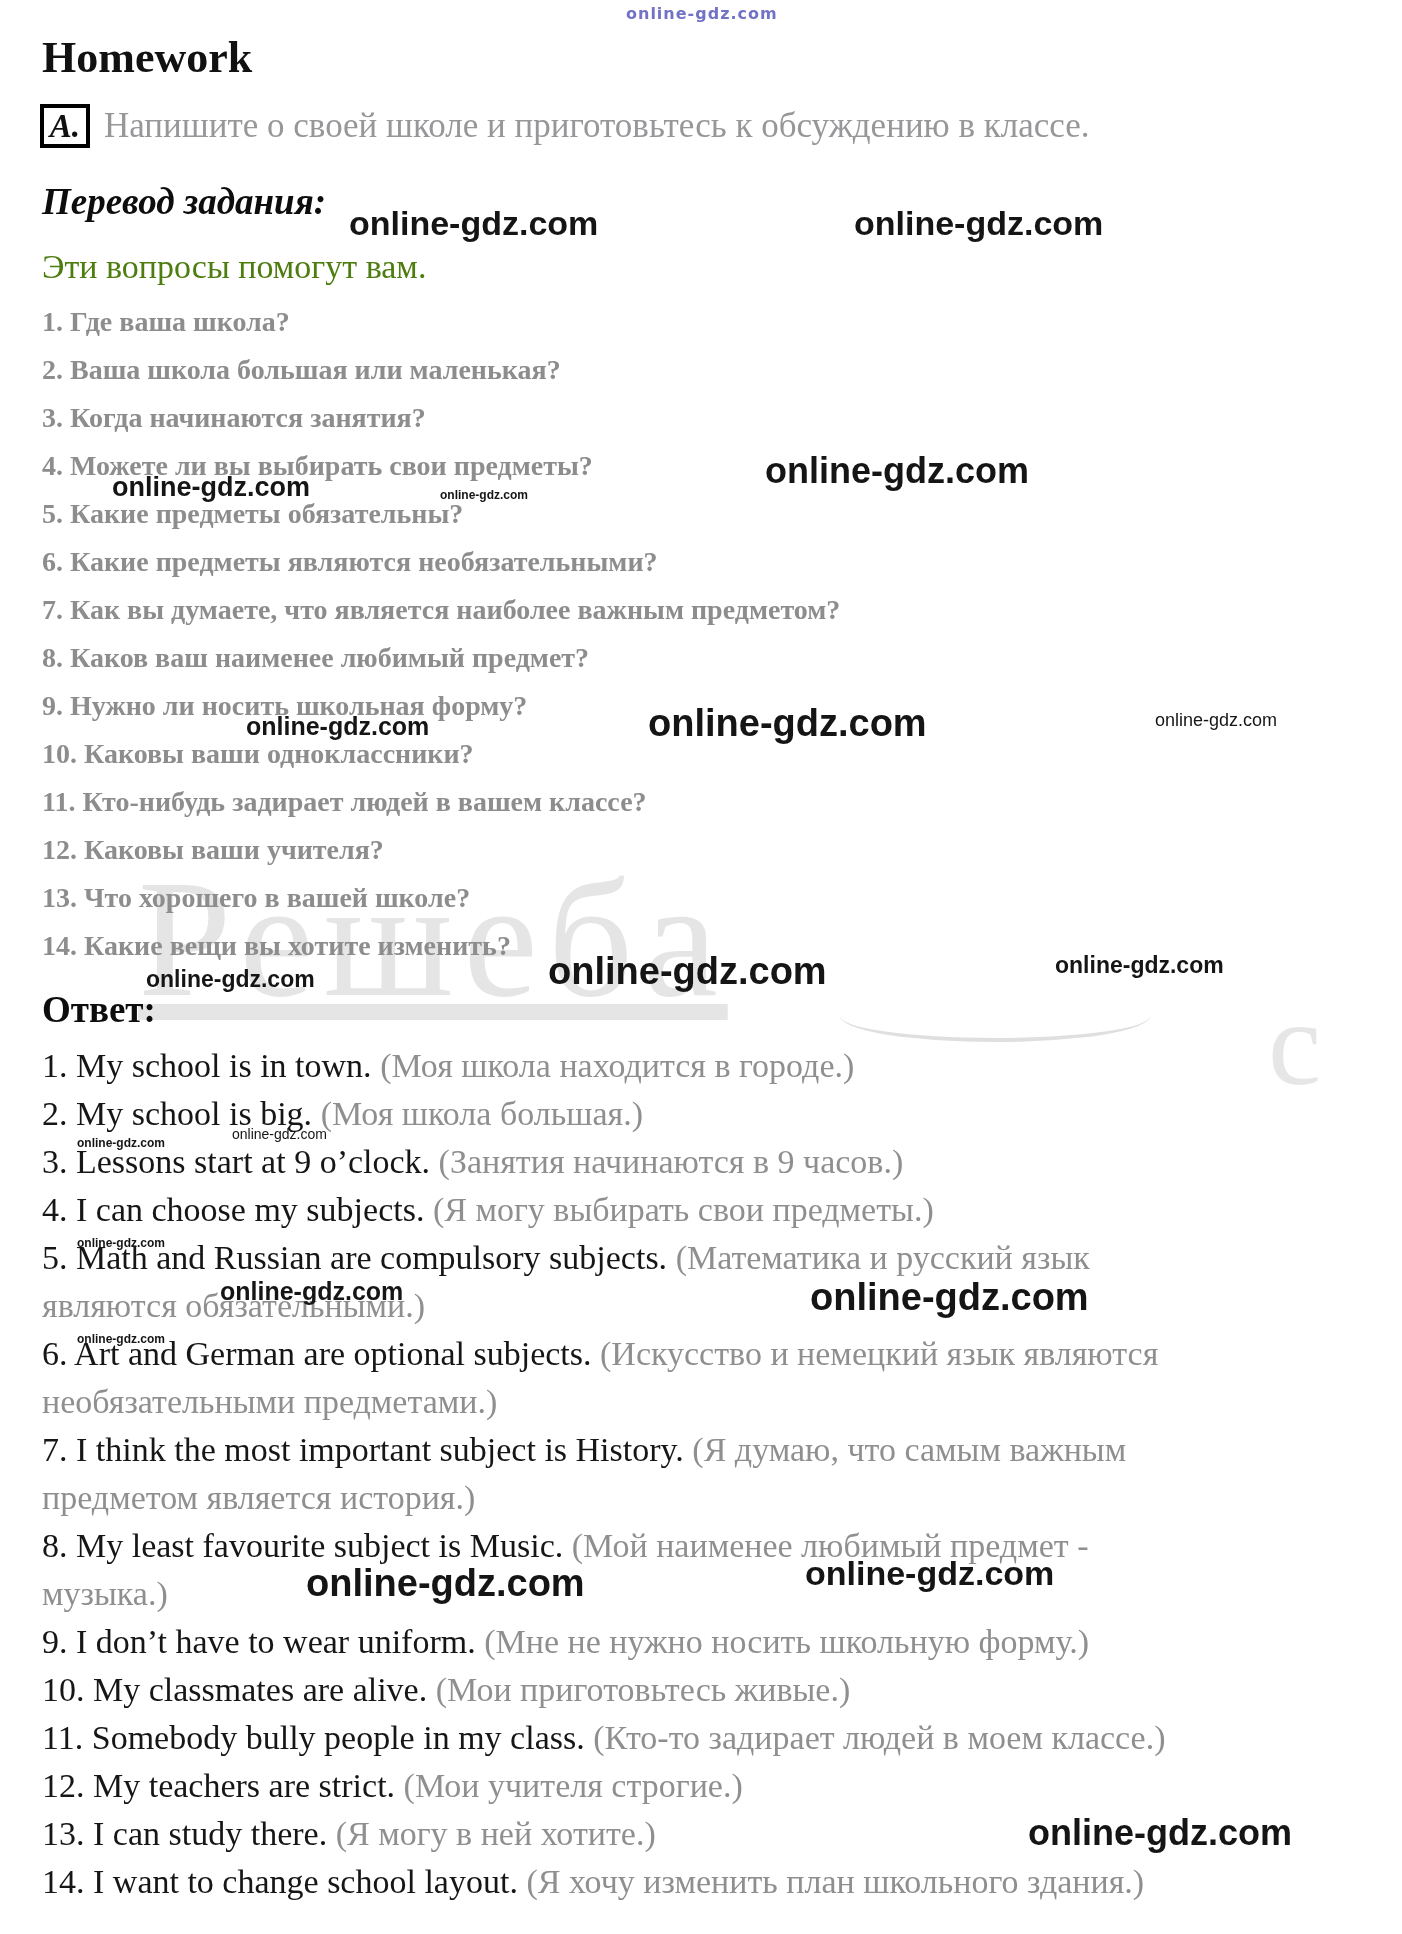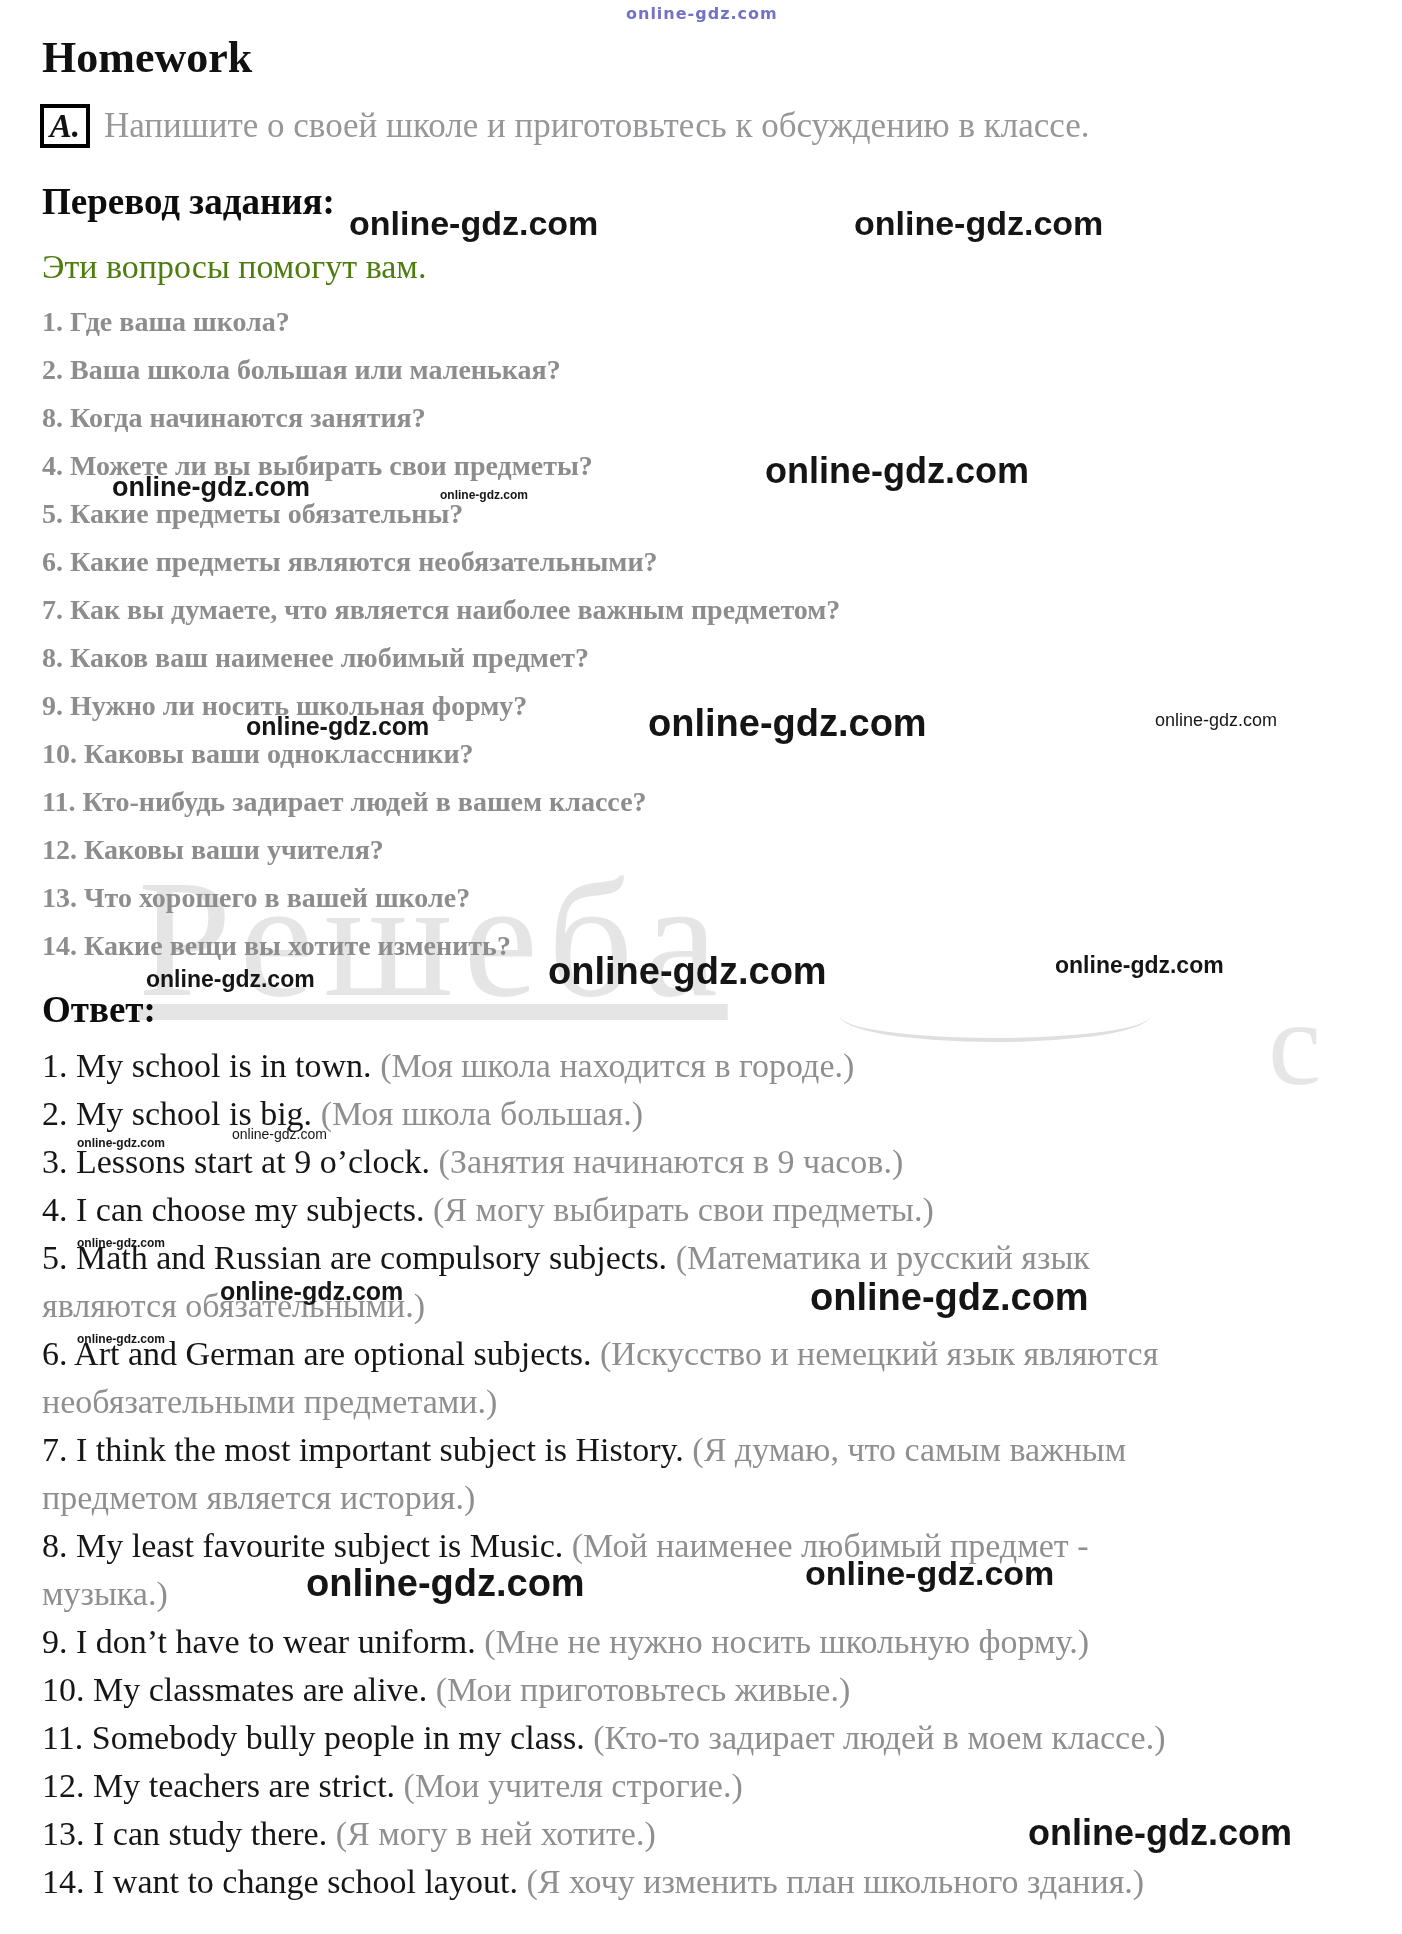--- a/index.html
+++ b/index.html
@@ -63,28 +63,28 @@
 
     <span class="wm-blue" style="left:626px;top:4px;">online-gdz.com</span>
 
     <div class="title">Homework</div>
 
     <div class="task-row">
       <div class="task-box">A.</div>
       <div class="task-text">Напишите о своей школе и приготовьтесь к обсуждению в классе.</div>
     </div>
 
-    <div class="section-heading" style="top:180px;">Перевод задания:</div>
+    <div class="section-heading" style="top:180px;font-style:italic;">Перевод задания:</div>
 
     <div class="intro">Эти вопросы помогут вам.</div>
 
     <div class="questions">
       <div class="q">1. Где ваша школа?</div>
       <div class="q">2. Ваша школа большая или маленькая?</div>
-      <div class="q">8. Когда начинаются занятия?</div>
+      <div class="q">3. Когда начинаются занятия?</div>
       <div class="q">4. Можете ли вы выбирать свои предметы?</div>
       <div class="q">5. Какие предметы обязательны?</div>
       <div class="q">6. Какие предметы являются необязательными?</div>
       <div class="q">7. Как вы думаете, что является наиболее важным предметом?</div>
       <div class="q">8. Каков ваш наименее любимый предмет?</div>
       <div class="q">9. Нужно ли носить школьная форму?</div>
       <div class="q">10. Каковы ваши одноклассники?</div>
       <div class="q">11. Кто-нибудь задирает людей в вашем классе?</div>
       <div class="q">12. Каковы ваши учителя?</div>
       <div class="q">13. Что хорошего в вашей школе?</div>

